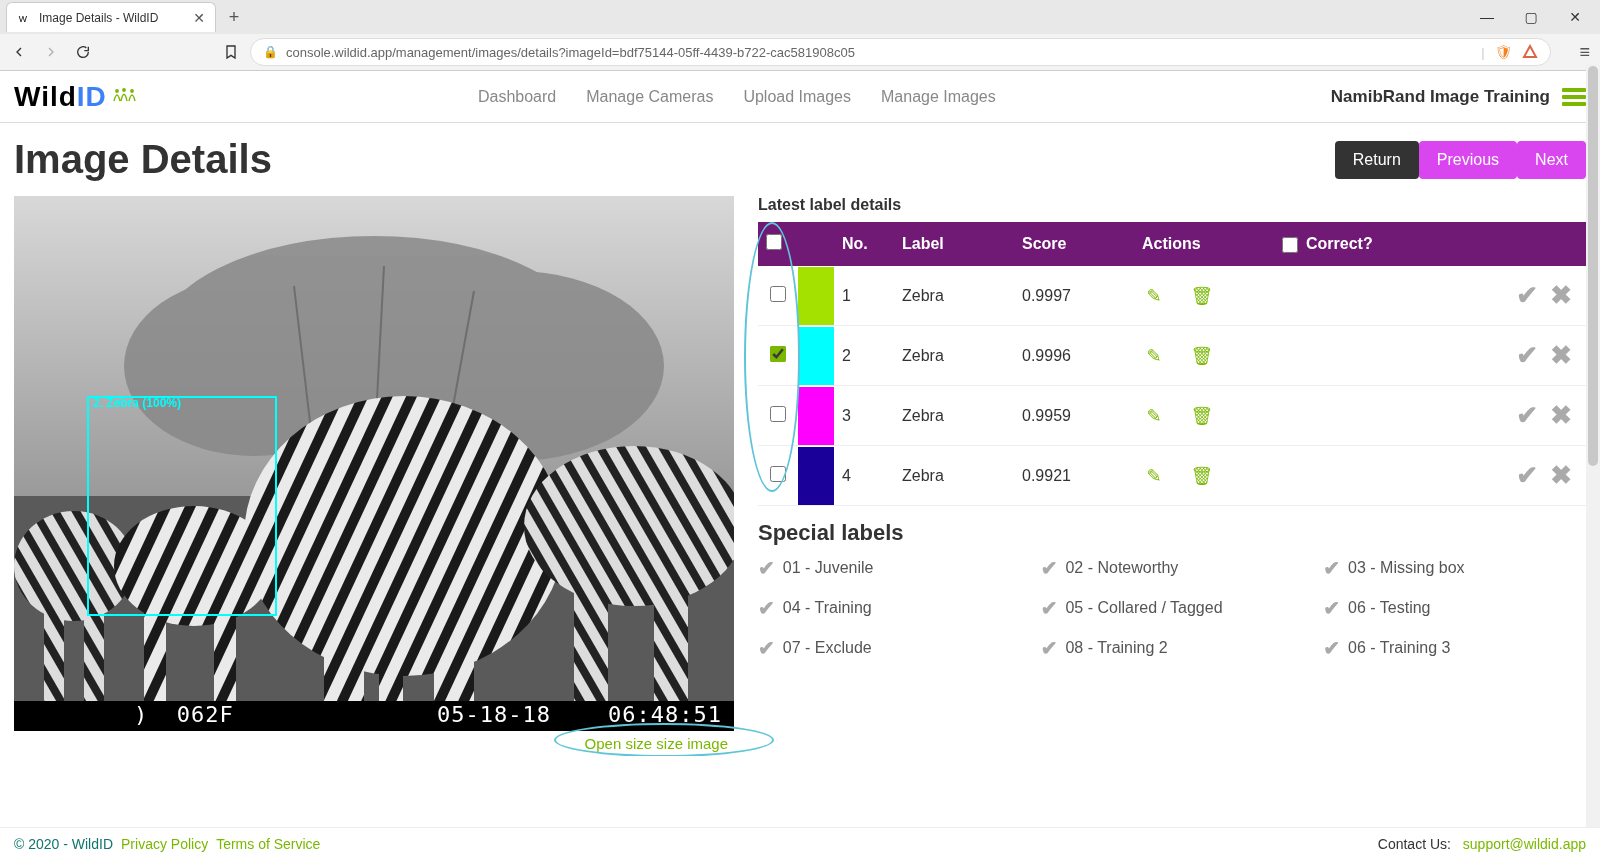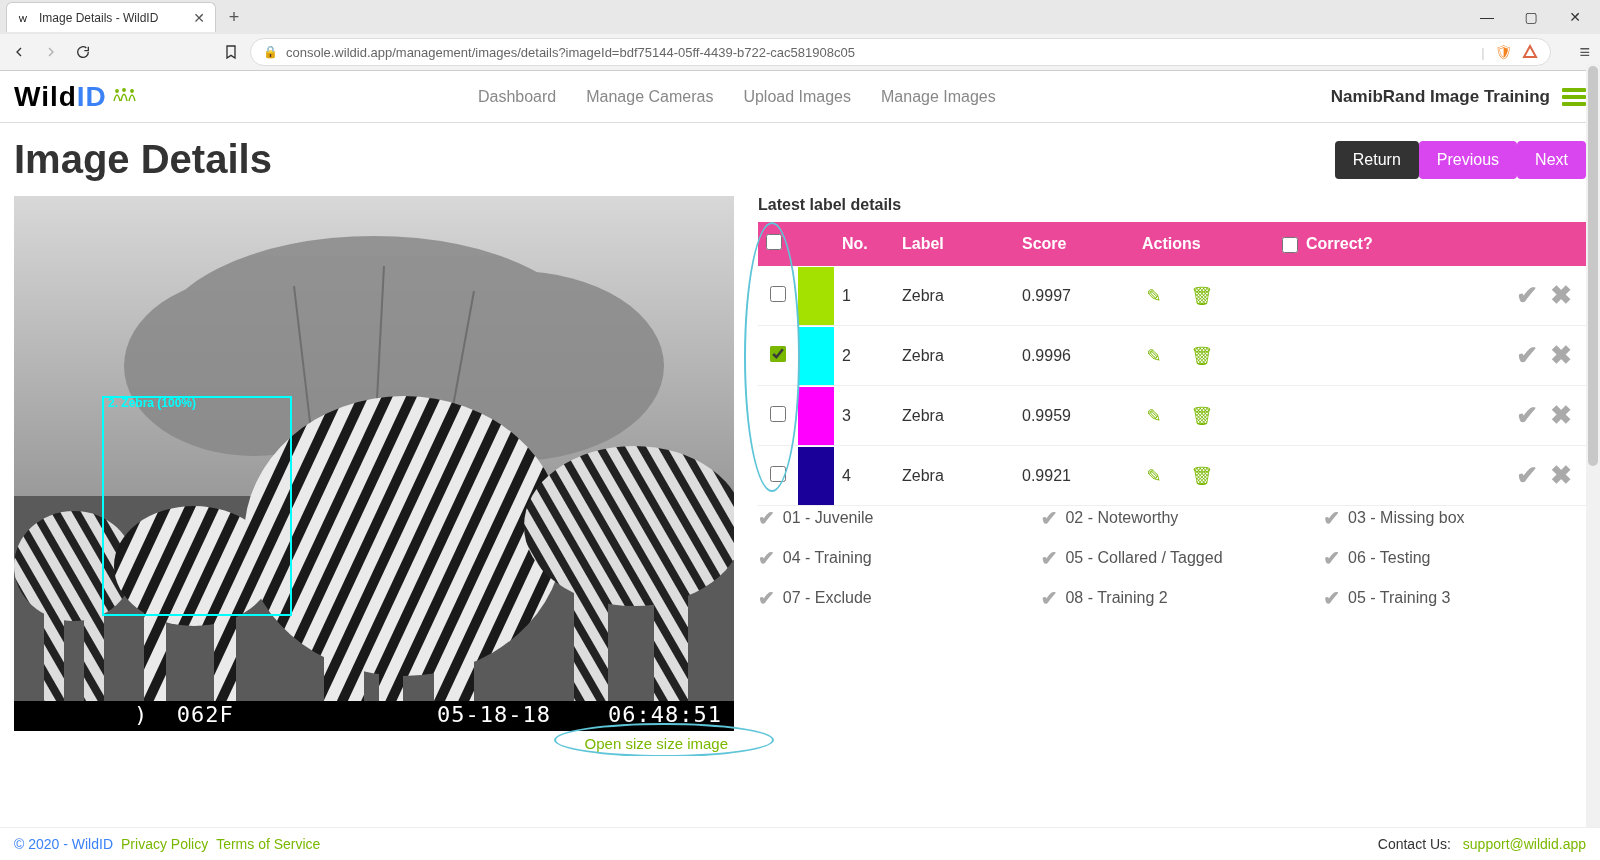--- a/index.html
+++ b/index.html
@@ -54,21 +54,21 @@
   .image-wrap svg { width:100%; height:100%; display:block;}
   .bbox { position:absolute; border:2px solid #00ffff; }
   .bbox-label { position:absolute; top:-2px; left:0; font-size:12px; color:#00ffff; padding:0 4px; font-weight:600;}
   .full-link { text-align:right; color:#7ab800; font-size:15px; padding:4px 6px; cursor:pointer; display:block;}
   .ellipse-annot { position:absolute; border:2px solid #5ec5d8; border-radius:50%; pointer-events:none;}
 
   
   .right-col { flex:1; position:relative;}
   .section-h { font-size:16px; font-weight:600; margin-bottom:8px;}
   table.labels { width:100%; border-collapse:collapse; }
-  table.labels thead { background:#ec4899; color:#fff; }
+  table.labels thead { background:#701a75; color:#fff; }
   table.labels th { text-align:left; font-size:16px; font-weight:700; padding:12px 8px;}
   table.labels td { padding:14px 8px; border-bottom:1px solid #eee; font-size:16px; vertical-align:middle;}
   .hdr-check { width:40px; text-align:center;}
   .hdr-swatch { width:36px;}
   .hdr-no { width:60px;}
   .hdr-label { width:120px;}
   .hdr-score { width:120px;}
   .hdr-actions { width:140px;}
   .hdr-correct { text-align:right; padding-right:20px !important; white-space:nowrap;}
   .row-check { width:40px; text-align:center;}
@@ -85,21 +85,21 @@
   .special-h { font-size:22px; font-weight:600; margin-top:14px; margin-bottom:10px;}
   .special-grid { display:grid; grid-template-columns:repeat(3, 1fr); row-gap:16px; column-gap:20px;}
   .sp-item { display:flex; align-items:center; gap:8px; color:#555; font-size:16px; cursor:pointer;}
   .sp-item .chk { color:#aaa; font-size:20px; font-weight:800;}
 
   
   .col-ellipse { left:-14px; top:26px; width:56px; height:270px;}
 
   
   footer { position:fixed; bottom:0; left:0; right:0; background:#fff; border-top:1px solid #eee; padding:8px 14px; display:flex; align-items:center; font-size:14px;}
-  footer .copyright { color:#3b82f6;}
+  footer .copyright { color:#0f766e;}
   footer a { color:#7ab800; text-decoration:none; margin-left:8px; cursor:pointer;}
   footer .contact { margin-left:auto;}
 
   
   .sbar { position:fixed; right:0; top:64px; bottom:0; width:14px; background:#f1f1f1;}
   .sbar-thumb { position:absolute; left:2px; right:2px; top:2px; height:400px; background:#c8c8c8; border-radius:5px;}
 
   
   svg.i { width:16px; height:16px; }
 </style>
@@ -254,21 +254,21 @@
           <rect x="30" y="400" width="20" height="110" fill="url(#stripes2)"></rect>
           <rect x="70" y="400" width="20" height="110" fill="url(#stripes2)"></rect>
           <ellipse cx="180" cy="370" rx="80" ry="60" fill="url(#stripes)"></ellipse>
           <rect x="130" y="400" width="22" height="120" fill="url(#stripes)"></rect>
           <rect x="200" y="400" width="22" height="120" fill="url(#stripes)"></rect>
         </g>
 
         <rect x="0" y="505" width="720" height="30" fill="#000"></rect>
       </svg>
 
-      <div class="bbox" style="left:88px; top:200px; width:190px; height:220px;">
+      <div class="bbox" style="left:73px; top:200px; width:190px; height:220px;">
         <span class="bbox-label">2. Zebra (100%)</span>
       </div>
 
       <div style="position:absolute; left:0; right:0; bottom:3px; height:27px; display:flex; align-items:center; color:#fff; font-family:monospace; font-size:22px; letter-spacing:1px;">
         <span style="margin-left:120px">)&nbsp;&nbsp;</span>
         <span>062F</span>
         <span style="margin-left:auto; margin-right:12px;">
           <span>05-18-18</span>
           &nbsp;&nbsp;
           <span>06:48:51</span>
@@ -337,20 +337,21 @@
             </td>
             <td>4</td>
             <td>Zebra</td>
             <td>0.9921</td>
             <td><span class="icon-edit">✎</span><span class="icon-del">🗑</span></td>
             <td class="correct-cell"><span class="tick">✔</span><span class="cross">✖</span></td>
           </tr>
         </tbody>
     </table>
 
+    <div class="special-h">Special labels</div>
     <div class="special-grid" id="special-grid">
         <div class="sp-item">
           <span class="chk">✔</span>
           <span>01 - Juvenile</span>
         </div>
         <div class="sp-item">
           <span class="chk">✔</span>
           <span>02 - Noteworthy</span>
         </div>
         <div class="sp-item">
@@ -372,21 +373,21 @@
         <div class="sp-item">
           <span class="chk">✔</span>
           <span>07 - Exclude</span>
         </div>
         <div class="sp-item">
           <span class="chk">✔</span>
           <span>08 - Training 2</span>
         </div>
         <div class="sp-item">
           <span class="chk">✔</span>
-          <span>05 - Training 3</span>
+          <span>06 - Training 3</span>
         </div>
       </div>
   </div>
 </div>
 
 <div class="sbar">
     <div class="sbar-thumb"></div>
   </div>
 
 <footer>

